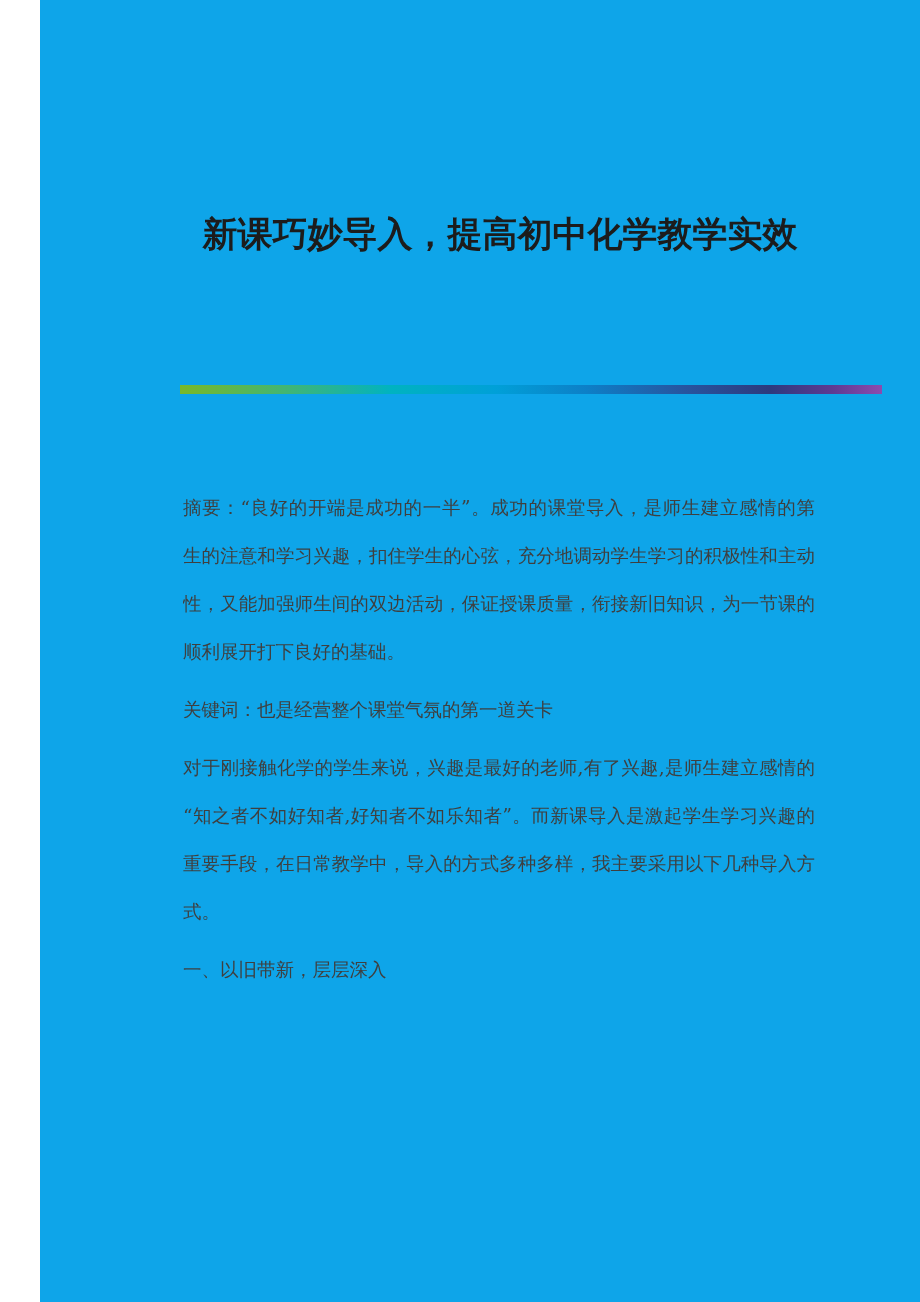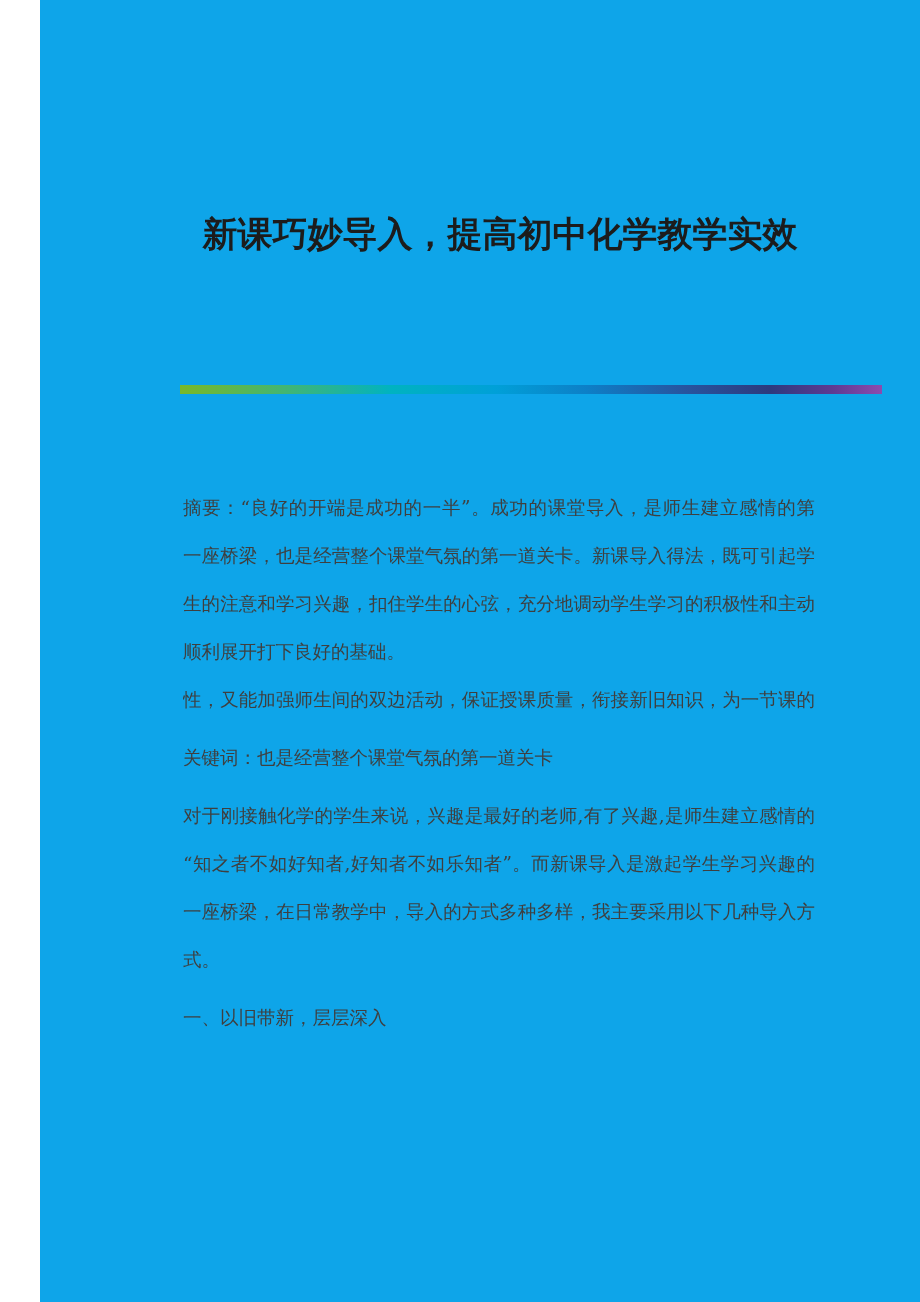--- a/index.html
+++ b/index.html
@@ -59,31 +59,30 @@
 </style>
 </head>
 <body>
 
 <div class="page">
   <div class="doc-title">新课巧妙导入，提高初中化学教学实效</div>
   <div class="divider-bar" style="background: linear-gradient(90deg, rgb(121, 184, 41) 0%, rgb(66, 181, 115) 15%, rgb(0, 179, 192) 30%, rgb(0, 160, 216) 45%, rgb(13, 127, 199) 58%, rgb(39, 84, 159) 72%, rgb(44, 58, 126) 84%, rgb(94, 58, 146) 93%, rgb(140, 75, 174) 100%);"></div>
   <div class="document-body">
       <div class="para">
         <div class="line j">摘要：“良好的开端是成功的一半”。成功的课堂导入，是师生建立感情的第</div>
-        <div class="line j">一座桥梁，也是经营整个课堂气氛的第一道关卡。新课导入得法，既可引起学</div>
         <div class="line j">生的注意和学习兴趣，扣住学生的心弦，充分地调动学生学习的积极性和主动</div>
+        <div class="line j">性，又能加强师生间的双边活动，保证授课质量，衔接新旧知识，为一节课的</div>
         <div class="line">顺利展开打下良好的基础。</div>
-        <div class="line j">性，又能加强师生间的双边活动，保证授课质量，衔接新旧知识，为一节课的</div>
       </div>
       <div class="para">
         <div class="line">关键词：也是经营整个课堂气氛的第一道关卡</div>
       </div>
       <div class="para">
         <div class="line j">对于刚接触化学的学生来说，兴趣是最好的老师,有了兴趣,是师生建立感情的第</div>
         <div class="line j">“知之者不如好知者,好知者不如乐知者”。而新课导入是激起学生学习兴趣的</div>
-        <div class="line j">一座桥梁，在日常教学中，导入的方式多种多样，我主要采用以下几种导入方</div>
+        <div class="line j">重要手段，在日常教学中，导入的方式多种多样，我主要采用以下几种导入方</div>
         <div class="line">式。</div>
       </div>
       <div class="para">
         <div class="line">一、以旧带新，层层深入</div>
       </div>
     </div>
 </div>
 
 </body></html>

